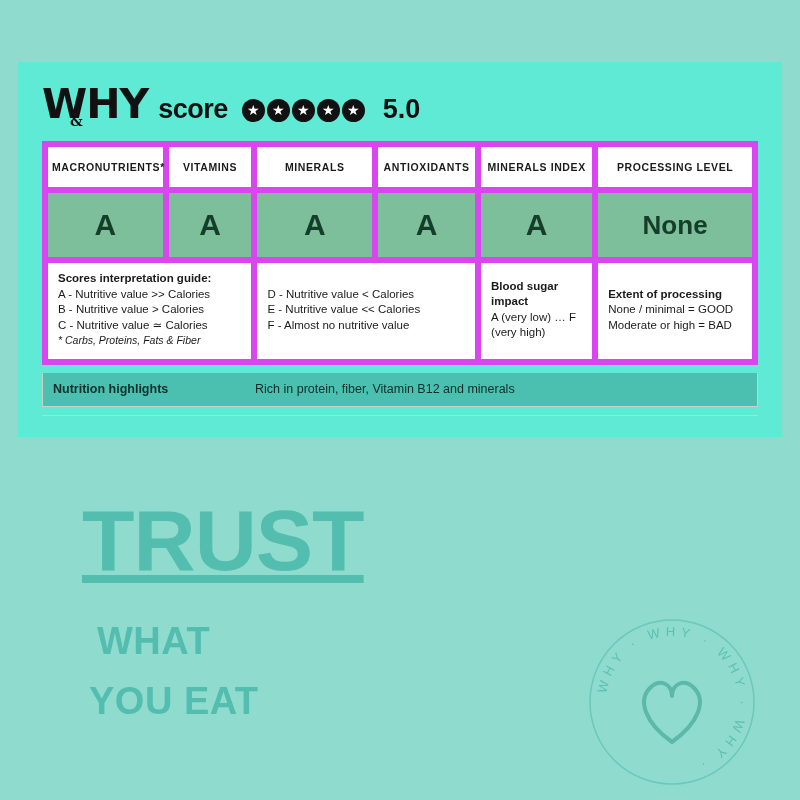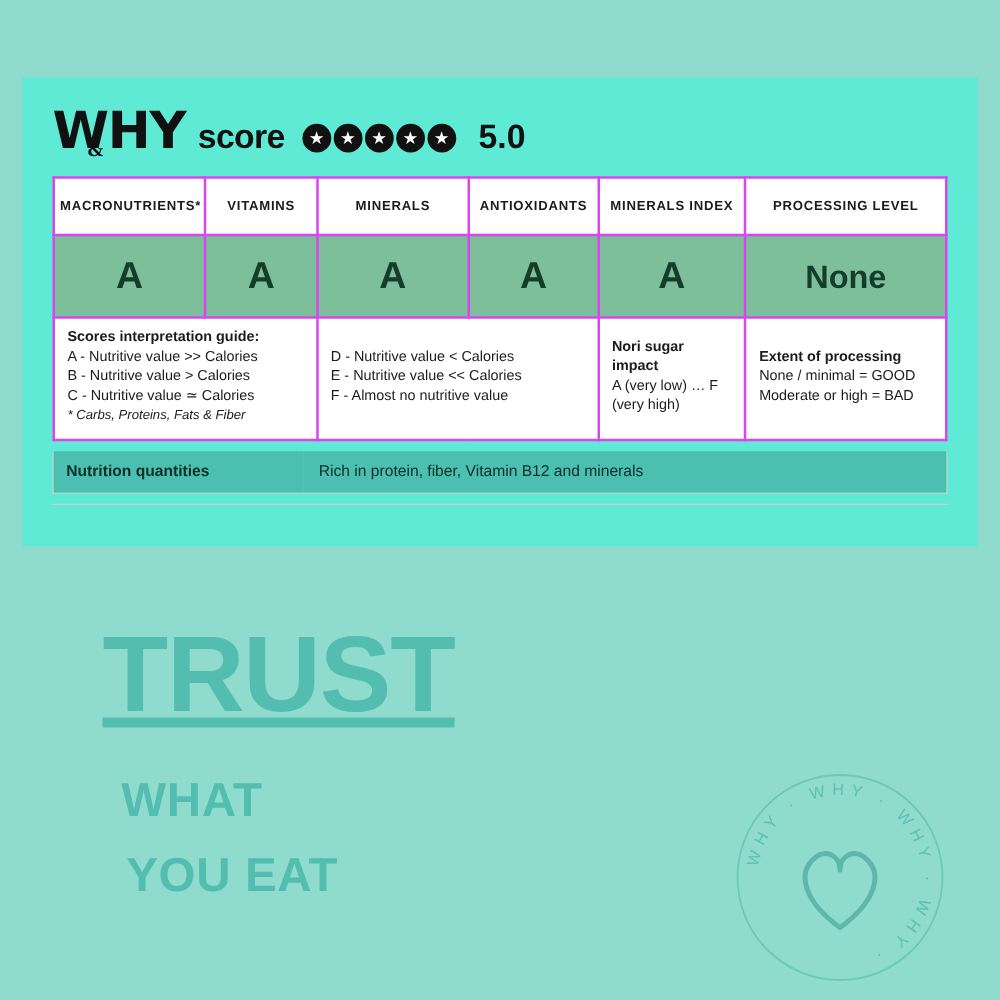--- a/index.html
+++ b/index.html
@@ -96,21 +96,21 @@
     font-weight: bold;
     letter-spacing: 0.3px;
   }
   
   table.grid {
     width: 100%;
     border-collapse: collapse;
     table-layout: fixed;
   }
   table.grid td, table.grid th {
-    border: 2px solid #d946ef;
+    border: 6px solid #d946ef;
     background: #fff;
     vertical-align: middle;
   }
   .hdr {
     text-align: center;
     font-size: 10.5px;
     font-weight: bold;
     letter-spacing: 0.6px;
     color: #1b1b1b;
     padding: 11px 4px;
@@ -200,21 +200,21 @@
     position: absolute;
     left: 97px;
     top: 183px;
     font-size: 38px;
     font-weight: bold;
     color: #53bdb0;
     letter-spacing: 0.5px;
   }
   .youeat {
     position: absolute;
-    left: 101px;
+    left: 89px;
     top: 243px;
     font-size: 38px;
     font-weight: bold;
     color: #53bdb0;
     letter-spacing: 0.5px;
   }
   
   .stamp {
     position: absolute;
     right: 38px;
@@ -282,34 +282,34 @@
           <span>B - Nutritive value &gt; Calories</span><br>
           <span>C - Nutritive value ≃ Calories</span><br>
           <span class="ital">* Carbs, Proteins, Fats &amp; Fiber</span>
         </td>
         <td class="notes-cell" colspan="2">
           <span>D - Nutritive value &lt; Calories</span><br>
           <span>E - Nutritive value &lt;&lt; Calories</span><br>
           <span>F - Almost no nutritive value</span>
         </td>
         <td class="notes-cell">
-          <b>Nori sugar impact</b><br>
+          <b>Blood sugar impact</b><br>
           <span>A (very low) … F (very high)</span>
         </td>
         <td class="notes-cell">
           <b>Extent of processing</b><br>
           <span>None / minimal = GOOD</span><br>
           <span>Moderate or high = BAD</span>
         </td>
       </tr>
     </tbody>
       </table>
 
     <div class="bar teal">
-      <div class="bar-label">Nutrition quantities</div>
+      <div class="bar-label">Nutrition highlights</div>
       <div class="bar-value">Rich in protein, fiber, Vitamin B12 and minerals</div>
     </div>
 
     <div class="bar orange">
     </div>
 
   </div>
 
   <div class="bottom">
     <div class="trust">TRUST</div>

